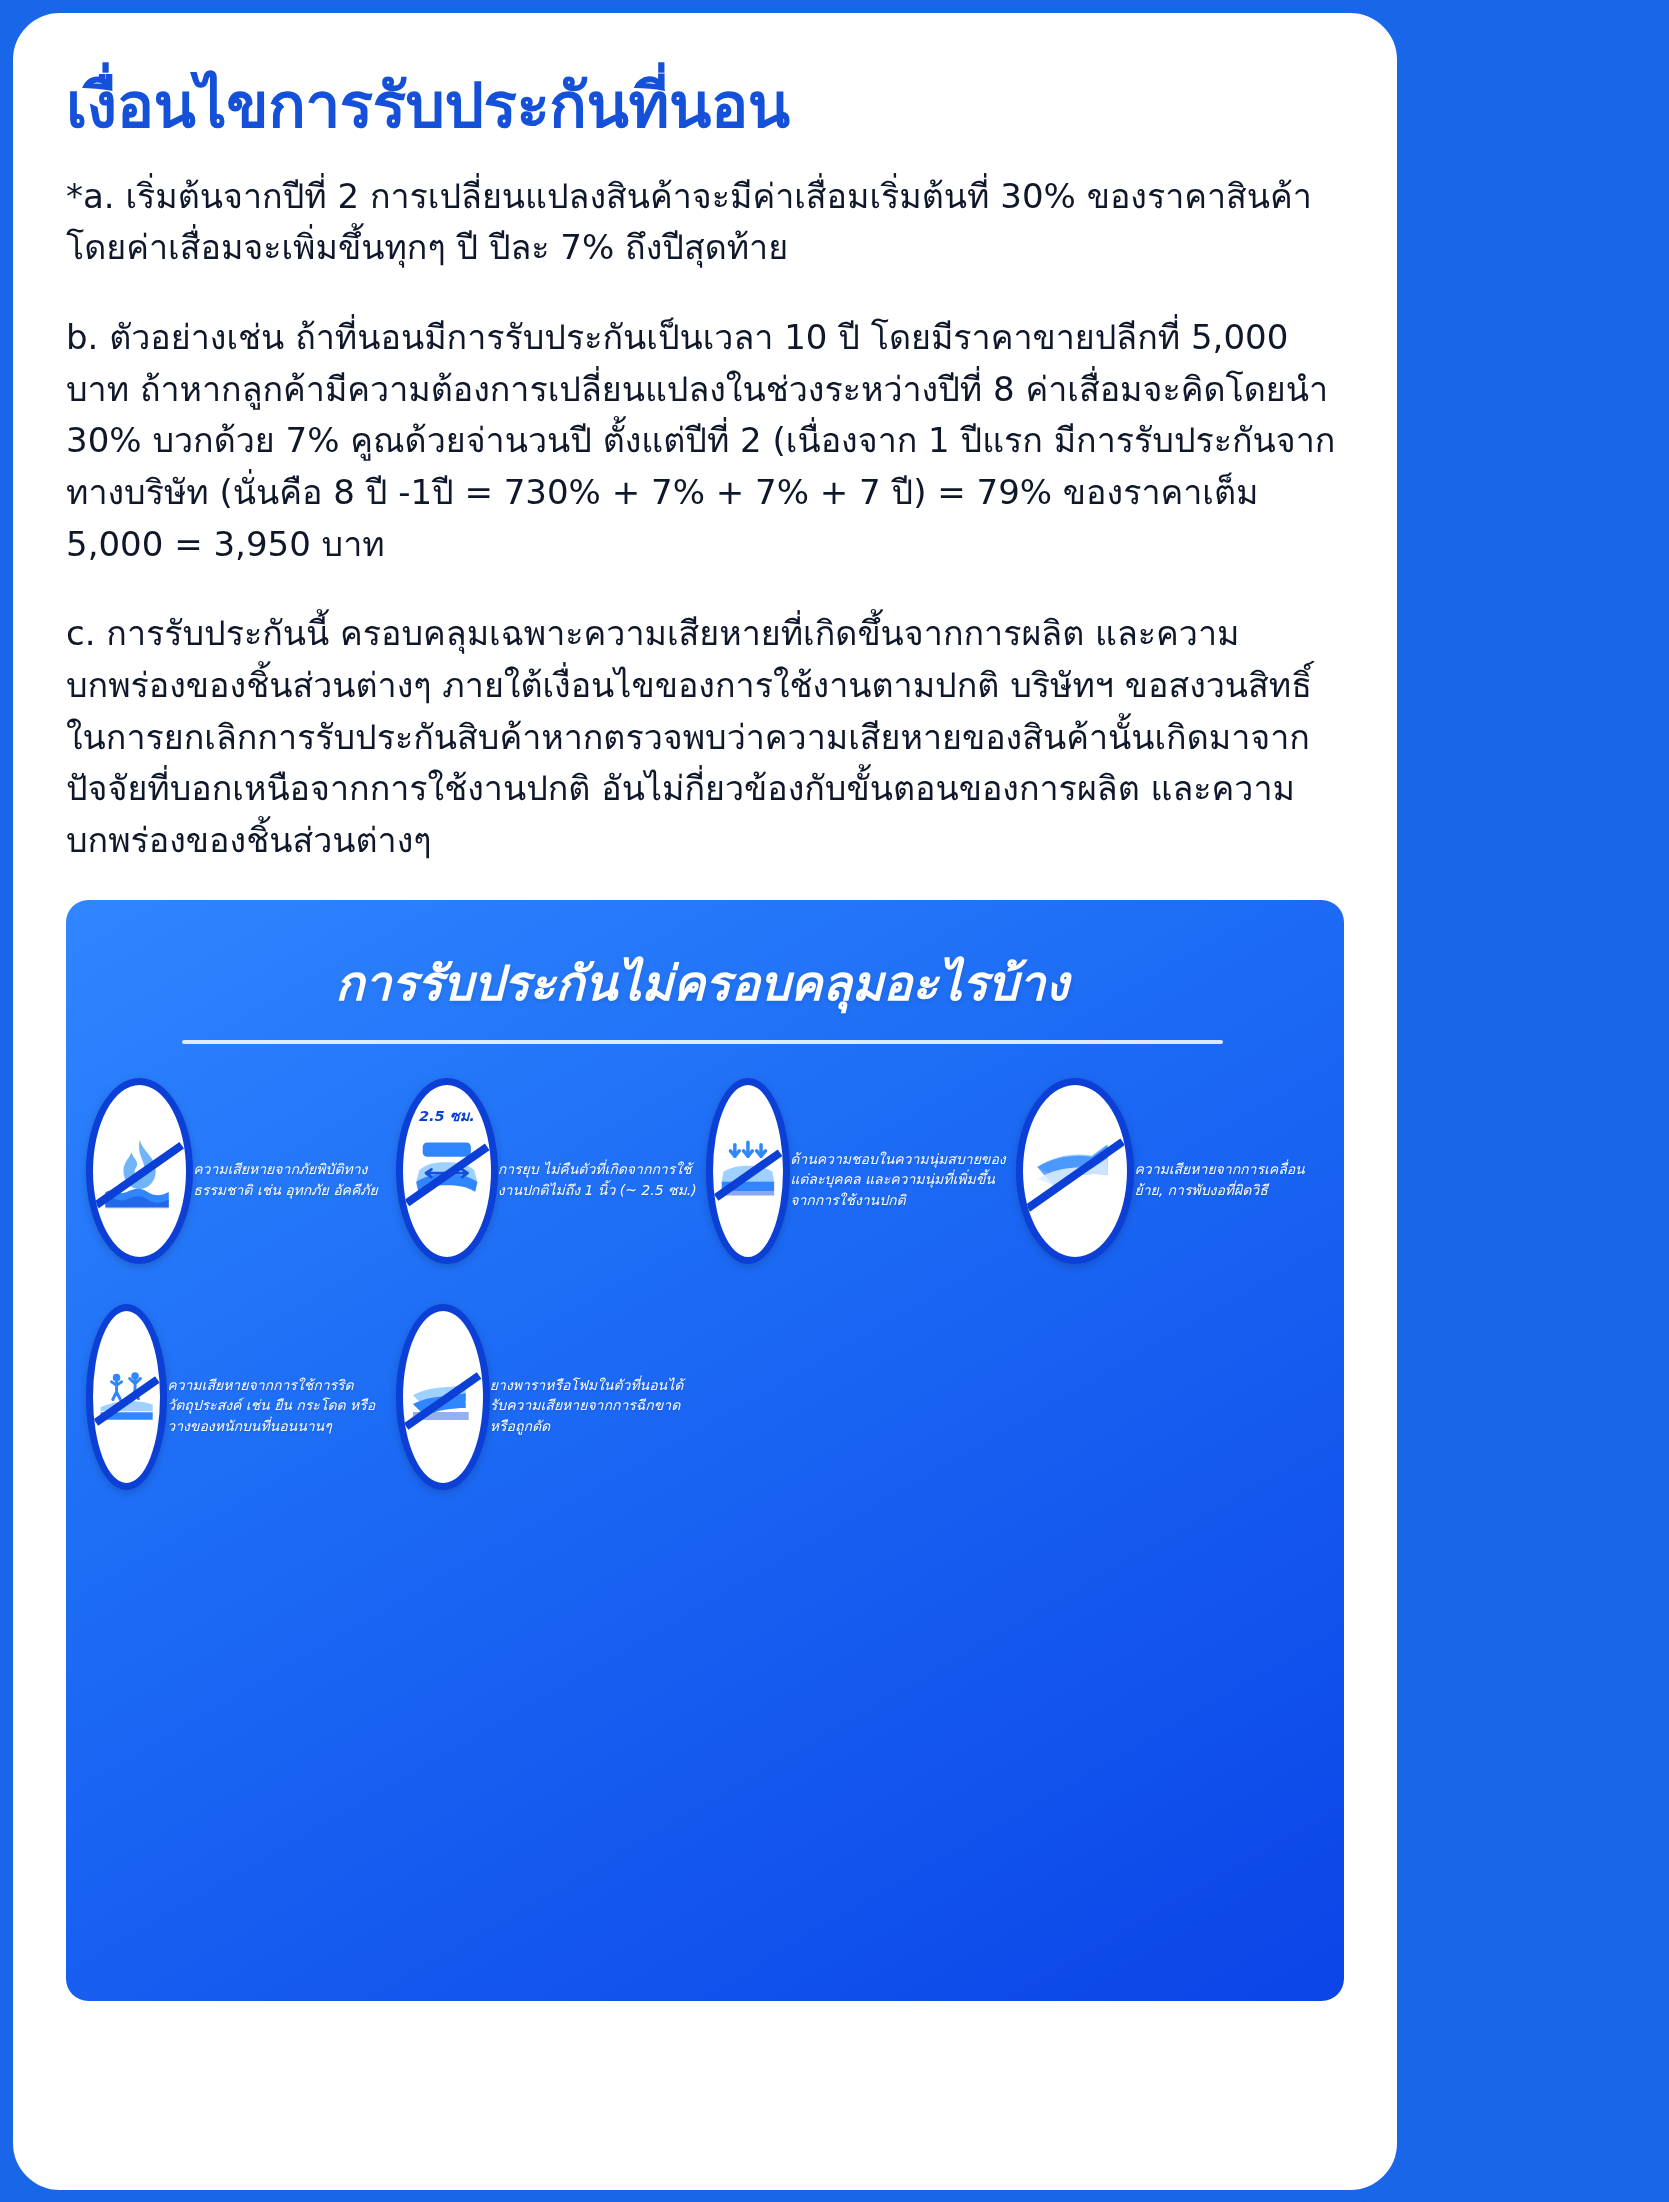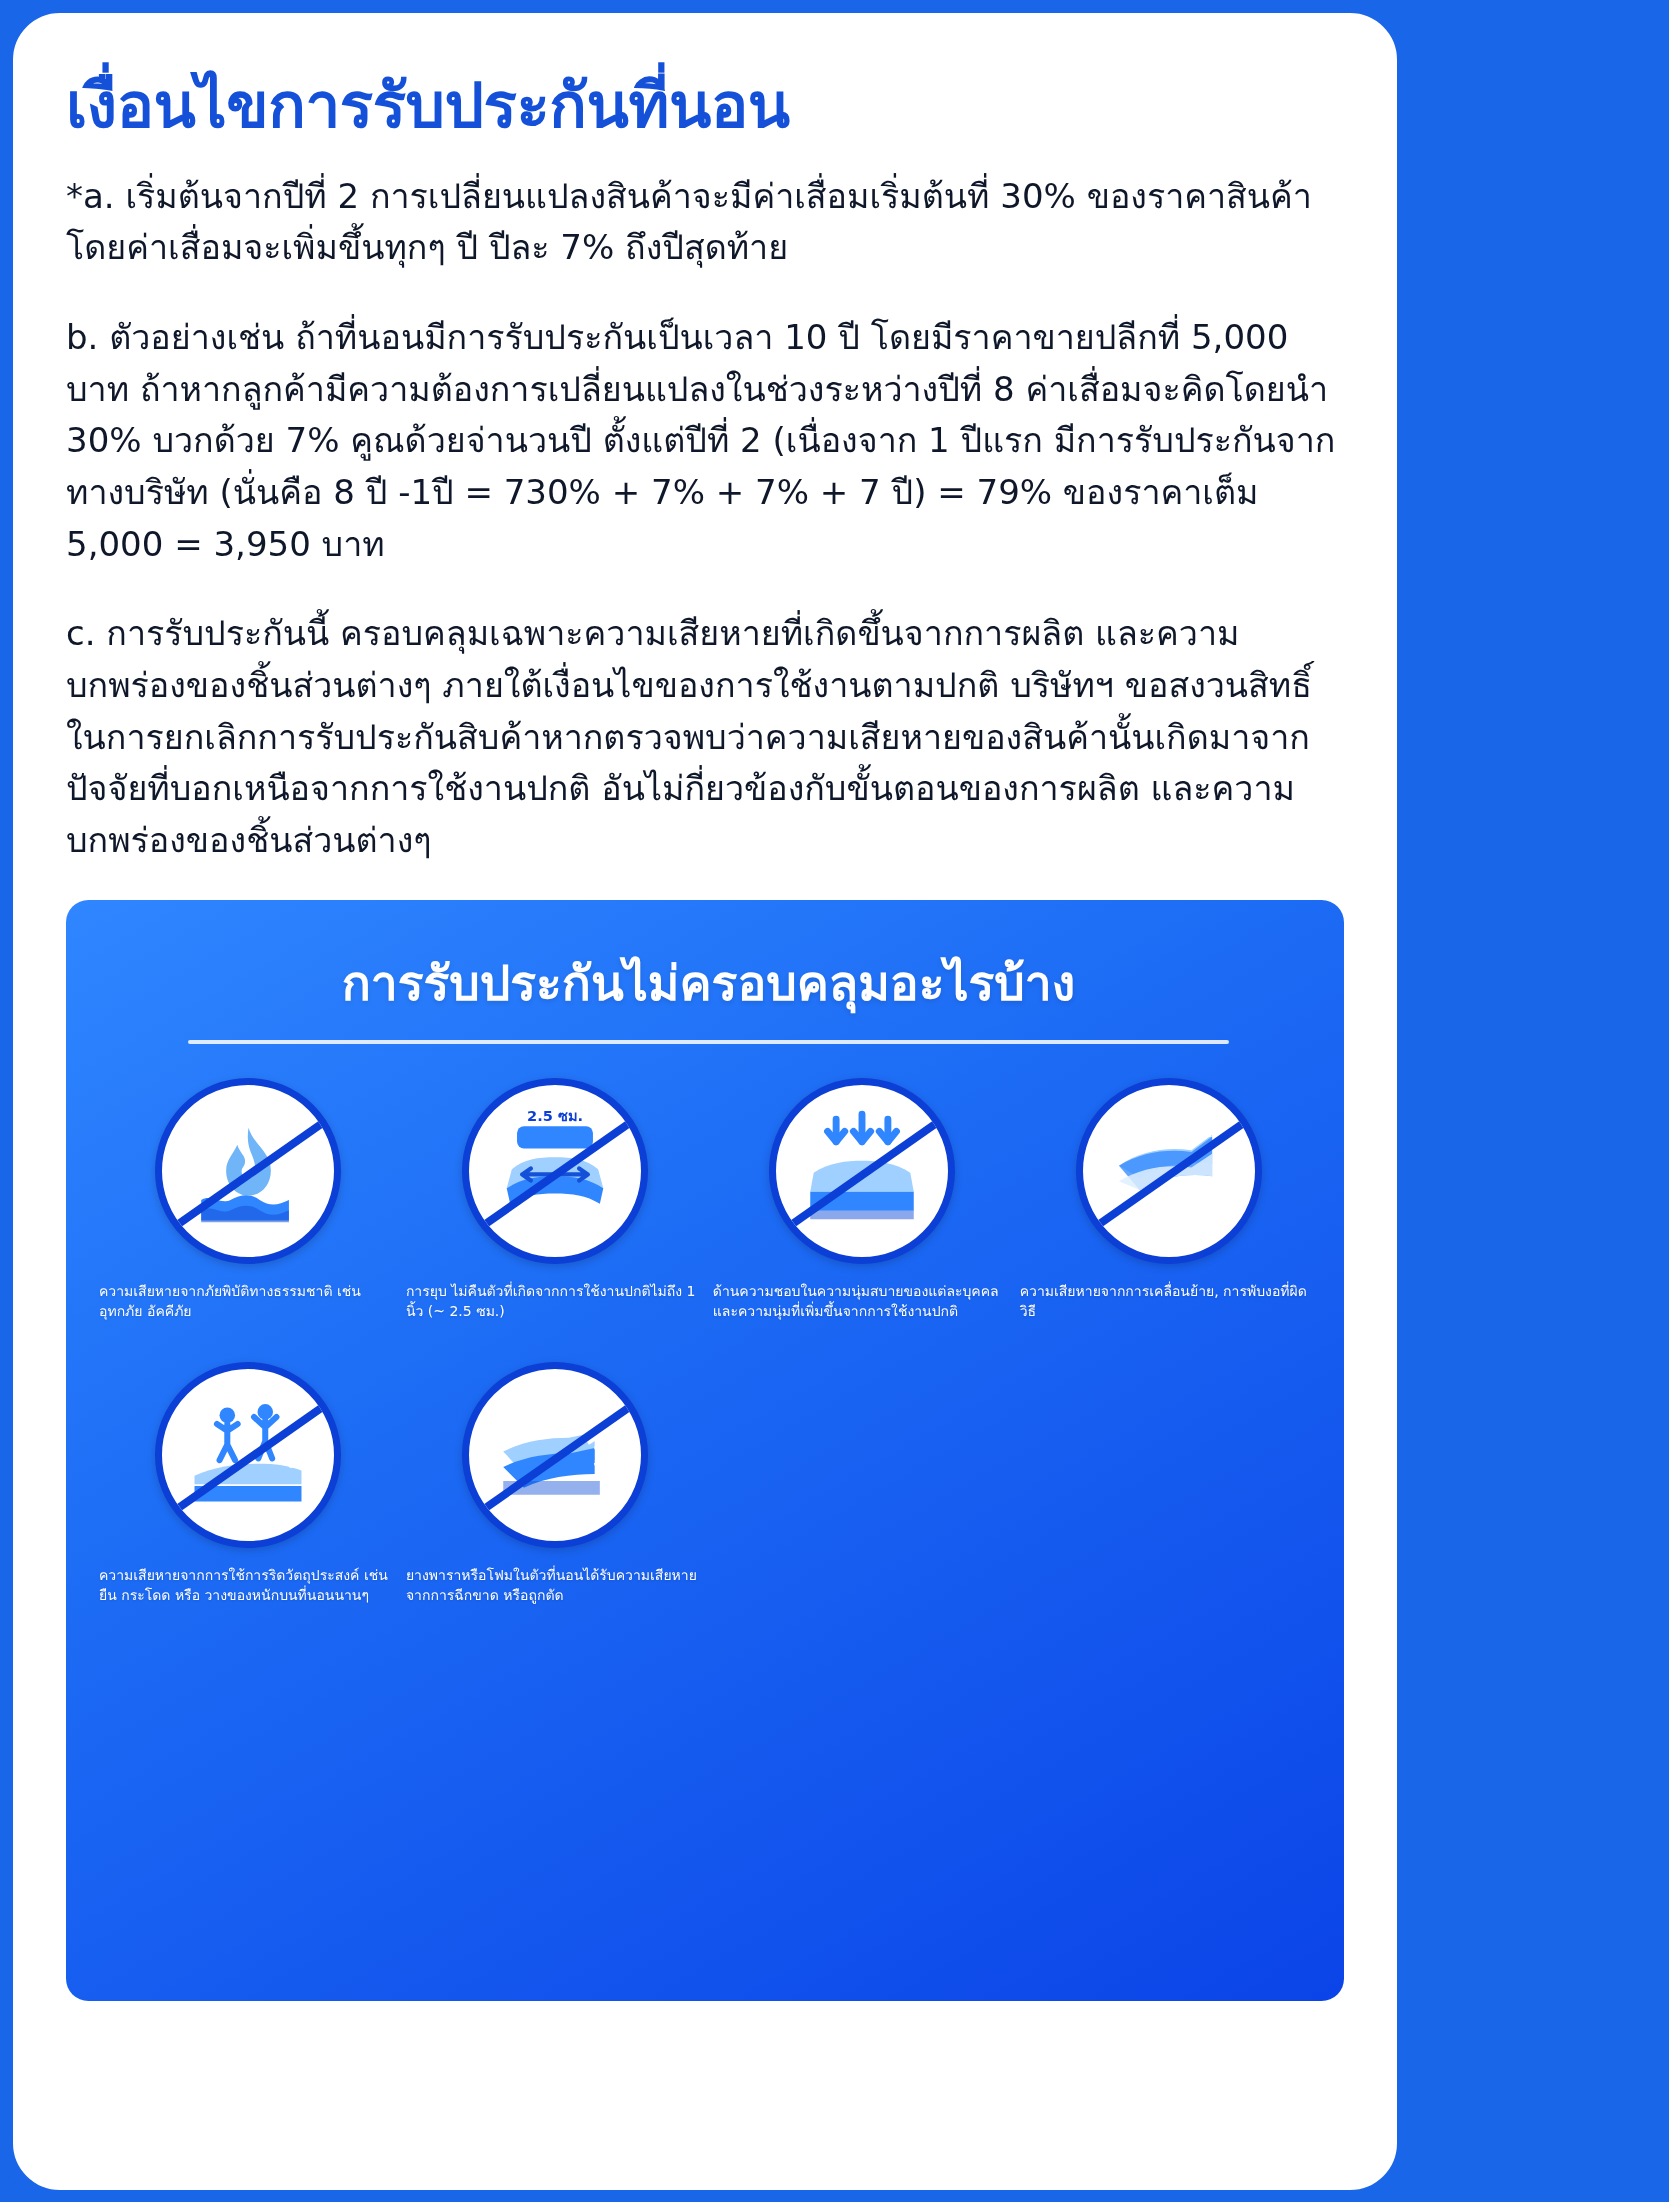--- a/index.html
+++ b/index.html
@@ -45,23 +45,24 @@
     max-width: 1540px;
   }
   .para:last-of-type { margin-bottom: 33px; }
 
   
   .panel {
     position: relative;
     margin: 5.2px 0 0 0;
     border-radius: 22.4px;
     background: linear-gradient(150deg, #2f86ff 0%, #1d6cf5 38%, #0b44e8 100%);
-    padding: 33px 26px 46px 33px;
+    padding: 33px 26px 46px 20px;
     box-sizing: border-box;
     min-height: 1101px;
+    font-style: italic;
   }
   .panel-title {
     text-align: center;
     color: #ffffff;
     font-size: 48px;
     font-weight: bold;
     margin: 12px 0 19px 0;
     text-shadow: 0 1.7px 5.2px rgba(0,0,0,0.12);
   }
   .panel-rule {
@@ -72,21 +73,21 @@
     border-radius: 2.6px;
   }
   .grid {
     display: grid;
     grid-template-columns: repeat(4, 1fr);
     row-gap: 40px;
     column-gap: 8.6px;
   }
   .cell {
     display: flex;
-    flex-direction: column;
+    flex-direction: row;
     align-items: center;
   }
   .badge {
     width: 172px;
     height: 172px;
     border-radius: 50%;
     background: #ffffff;
     border: 7.7px solid #0b3fd6;
     position: relative;
     display: flex;

